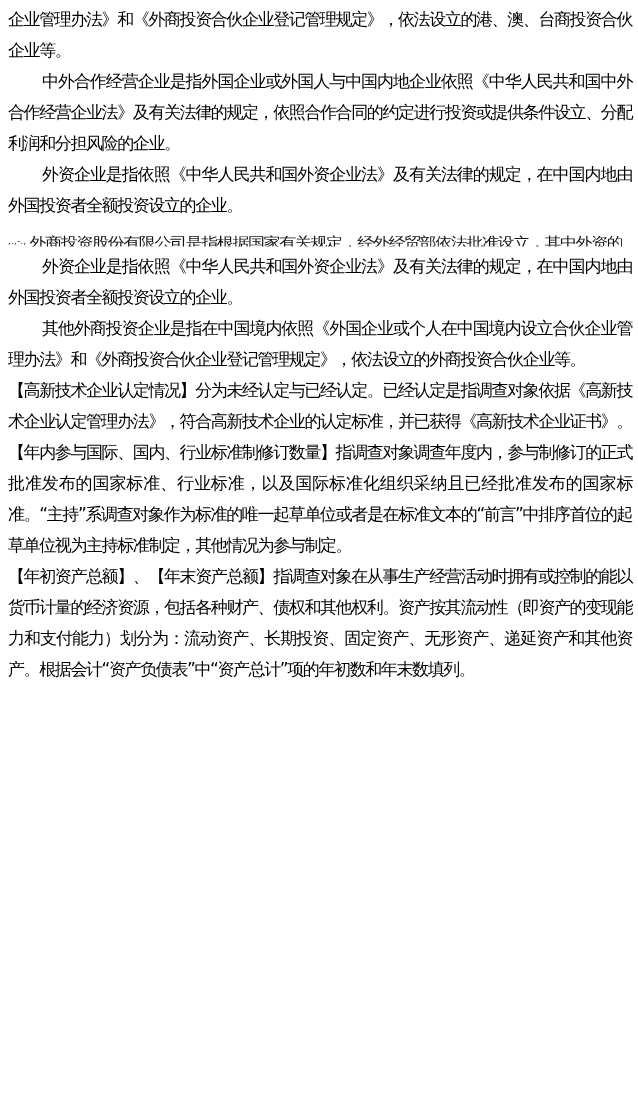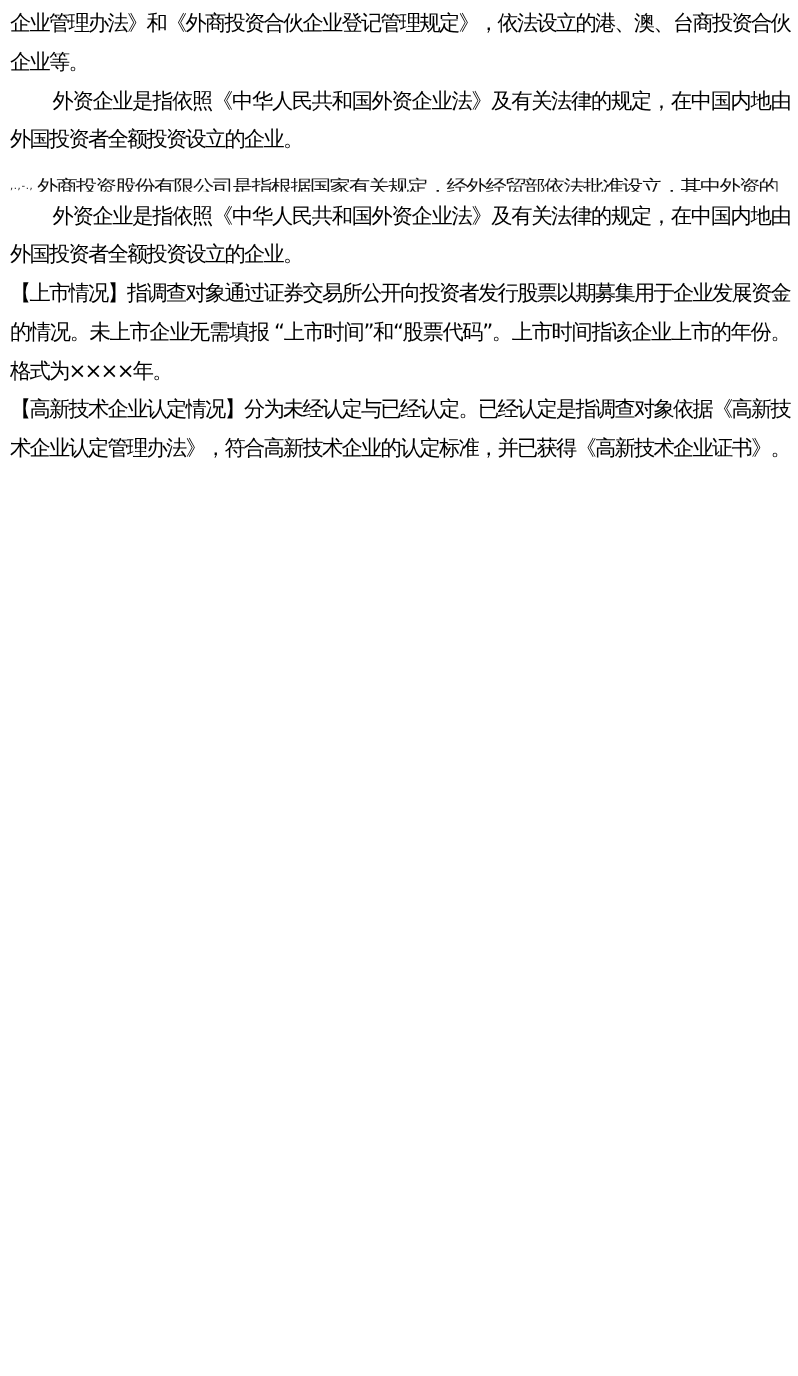--- a/index.html
+++ b/index.html
@@ -59,32 +59,35 @@
   }
 </style>
 </head>
 <body>
 
 <div class="page">
 
   <p class="para no-indent">企业管理办法》和《外商投资合伙企业登记管理规定》，依法设立的港、澳、台商投资合伙企业等。</p>
 
 
+  <p class="para indent">中外合作经营企业是指外国企业或外国人与中国内地企业依照《中华人民共和国中外合作经营企业法》及有关法律的规定，依照合作合同的约定进行投资或提供条件设立、分配利润和分担风险的企业。</p>
 
   <p class="para indent">外资企业是指依照《中华人民共和国外资企业法》及有关法律的规定，在中国内地由外国投资者全额投资设立的企业。</p>
 
   <div class="artifact-line">
     <span class="artifact-fragment">,.,-.,</span><span class="artifact-text">外商投资股份有限公司是指根据国家有关规定，经外经贸部依法批准设立，其中外资的</span>
   </div>
 
   <p class="para indent">外资企业是指依照《中华人民共和国外资企业法》及有关法律的规定，在中国内地由外国投资者全额投资设立的企业。</p>
 
 
+  <p class="para indent">其他外商投资企业是指在中国境内依照《外国企业或个人在中国境内设立合伙企业管理办法》和《外商投资合伙企业登记管理规定》，依法设立的外商投资合伙企业等。</p>
 
-  <p class="para no-indent">【上市情况】指调查对象通过证券交易所公开向投资者发行股票以期募集用于企业发展资金的情况。未上市企业无需填报 “上市时间”和“股票代码”。上市时间指该企业上市的年份。格式为××××年。</p>
 
   <p class="para no-indent">【高新技术企业认定情况】分为未经认定与已经认定。已经认定是指调查对象依据《高新技术企业认定管理办法》，符合高新技术企业的认定标准，并已获得《高新技术企业证书》。</p>
 
 
+  <p class="para no-indent">【年内参与国际、国内、行业标准制修订数量】指调查对象调查年度内，参与制修订的正式批准发布的国家标准、行业标准，以及国际标准化组织采纳且已经批准发布的国家标准。“主持”系调查对象作为标准的唯一起草单位或者是在标准文本的“前言”中排序首位的起草单位视为主持标准制定，其他情况为参与制定。</p>
 
+  <p class="para no-indent">【年初资产总额】、【年末资产总额】指调查对象在从事生产经营活动时拥有或控制的能以货币计量的经济资源，包括各种财产、债权和其他权利。资产按其流动性（即资产的变现能力和支付能力）划分为：流动资产、长期投资、固定资产、无形资产、递延资产和其他资产。根据会计“资产负债表”中“资产总计”项的年初数和年末数填列。</p>
 
 
 </div>
 
 </body></html>

